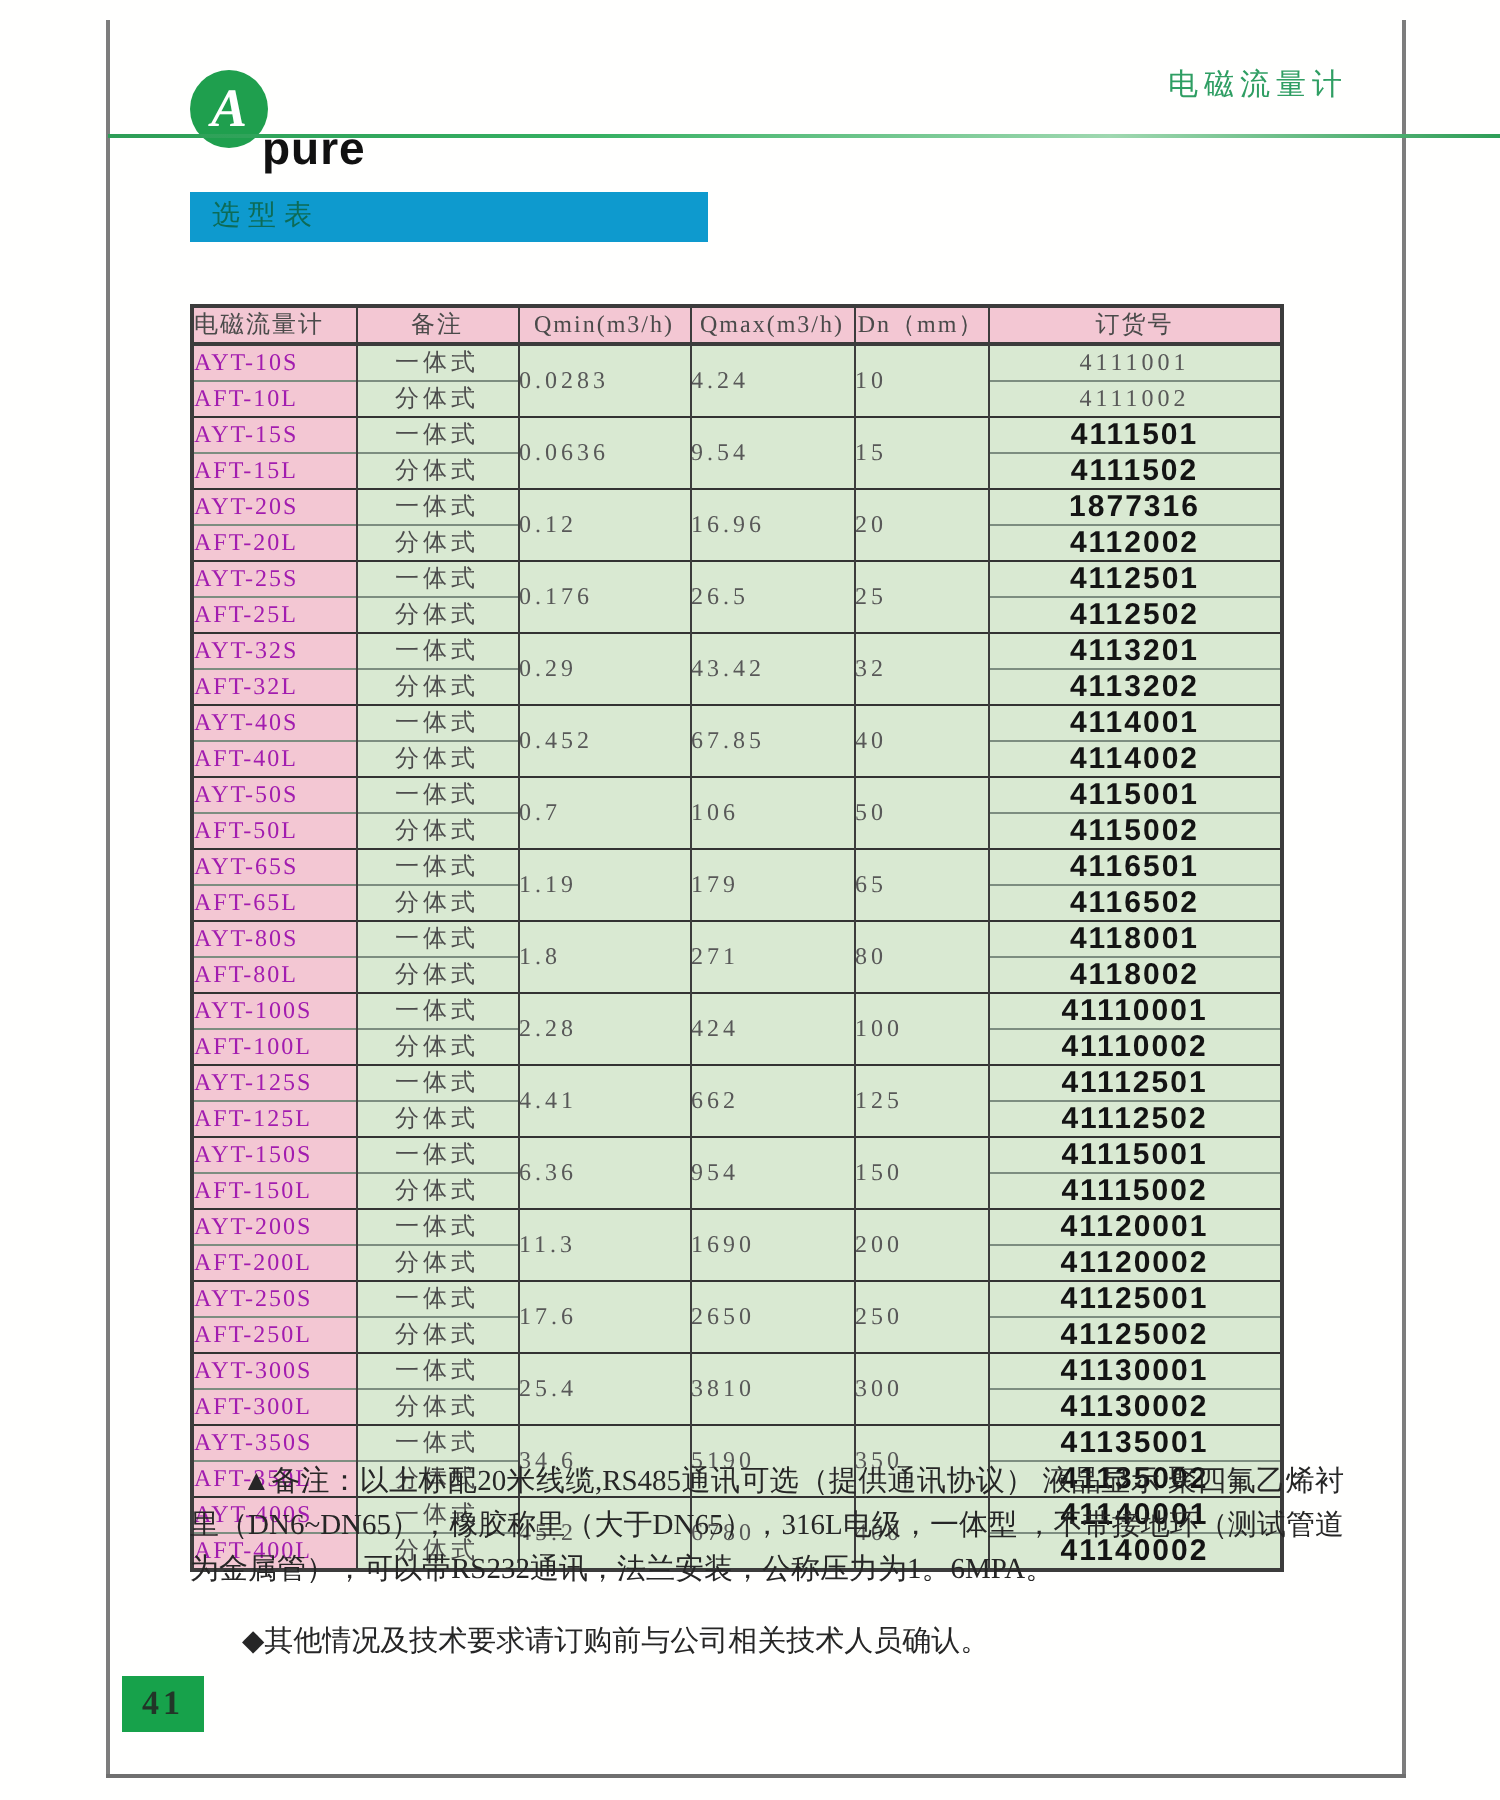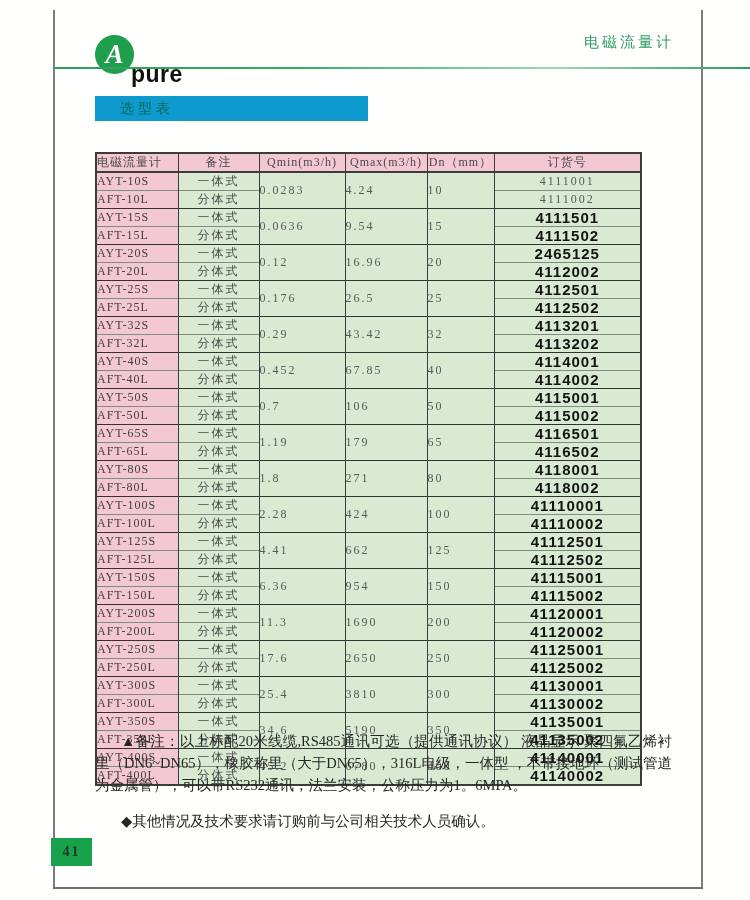--- a/index.html
+++ b/index.html
@@ -28,42 +28,42 @@
     font-size:15px;letter-spacing:3px;
   }
   .green-rule{
     position:absolute;left:54px;top:67px;width:696px;height:2px;
     background:linear-gradient(90deg,#2e9e57 0%,#35b062 35%,#9fd8b0 72%,#2e9e57 100%);
   }
   
   .banner{
     position:absolute;left:95px;top:96px;width:248px;height:25px;
     background:#0e9ace;color:#0d6b56;font-size:14px;letter-spacing:4px;
-    line-height:26px;padding-left:25px;
+    line-height:26px;padding-left:11px;
   }
   
   .table-wrap{position:absolute;left:95px;top:152px;}
   table.sel{
     border-collapse:collapse;table-layout:fixed;width:547px;
     border:2px solid #3c3c3c;
   }
   table.sel th,table.sel td{
     border-left:1px solid #3c3c3c;border-right:1px solid #3c3c3c;
     padding:0;overflow:hidden;white-space:nowrap;
   }
   table.sel th{
     height:17px;background:#f3c7d3;color:#4a4a4a;font-weight:normal;
     font-size:12px;letter-spacing:1px;border-bottom:2px solid #3c3c3c;
   }
   th.al{text-align:left;padding-left:4px;}
   table.sel td{height:15.9px;font-size:12px;}
   tr.group-start td{border-top:1.6px solid #333;}
   tr.group-inner td.sep{border-top:1px solid #7d8d80;}
   td.cell-model{
-    background:#f3c7d3;color:#404040;text-align:left;padding-left:4px;
+    background:#f3c7d3;color:#a21caf;text-align:left;padding-left:4px;
     font-size:11.5px;letter-spacing:1px;
   }
   td.cell-remark{
     background:#d9e9d2;color:#4d4d4d;text-align:center;letter-spacing:2px;
   }
   td.cell-num{
     background:#d9e9d2;color:#585858;text-align:left;padding-left:15px;
     letter-spacing:2px;vertical-align:middle;
   }
   td.cell-dn{padding-left:26px;margin-top:37px;}
@@ -74,23 +74,23 @@
     font-family:"Liberation Sans","DejaVu Sans",sans-serif;
     font-weight:bold;color:#141414;font-size:15px;letter-spacing:1px;
   }
   
   .notes{position:absolute;left:95px;top:730px;width:577px;color:#262626;}
   .note{font-size:14.5px;line-height:22px;text-align:justify;}
   .note-1{text-indent:26px;}
   .note-2{text-indent:26px;margin-top:14px;}
   
   .page-num{
-    position:absolute;left:51px;top:838px;width:41px;height:28px;
+    position:absolute;left:61px;top:838px;width:41px;height:28px;
     background:#17a24b;color:#223528;display:flex;align-items:center;
-    justify-content:center;font-size:14px;font-weight:bold;letter-spacing:2px;
+    justify-content:center;font-size:17px;font-weight:bold;letter-spacing:2px;
   }
 </style>
 </head>
 <body>
 
 <div class="page">
 
   <div class="frame-left"></div>
   <div class="frame-right"></div>
   <div class="frame-bottom"></div>
@@ -150,21 +150,21 @@
             <td class="cell-model sep">AFT-15L</td>
             <td class="cell-remark sep">分体式</td>
             <td class="cell-order bold sep">4111502</td>
           </tr>
           <tr class="group-start">
             <td class="cell-model">AYT-20S</td>
             <td class="cell-remark">一体式</td>
             <td class="cell-num" rowspan="2">0.12</td>
             <td class="cell-num" rowspan="2">16.96</td>
             <td class="cell-num cell-dn" rowspan="2">20</td>
-            <td class="cell-order bold">2465125</td>
+            <td class="cell-order bold">1877316</td>
           </tr>
           <tr class="group-inner">
             <td class="cell-model sep">AFT-20L</td>
             <td class="cell-remark sep">分体式</td>
             <td class="cell-order bold sep">4112002</td>
           </tr>
           <tr class="group-start">
             <td class="cell-model">AYT-25S</td>
             <td class="cell-remark">一体式</td>
             <td class="cell-num" rowspan="2">0.176</td>

